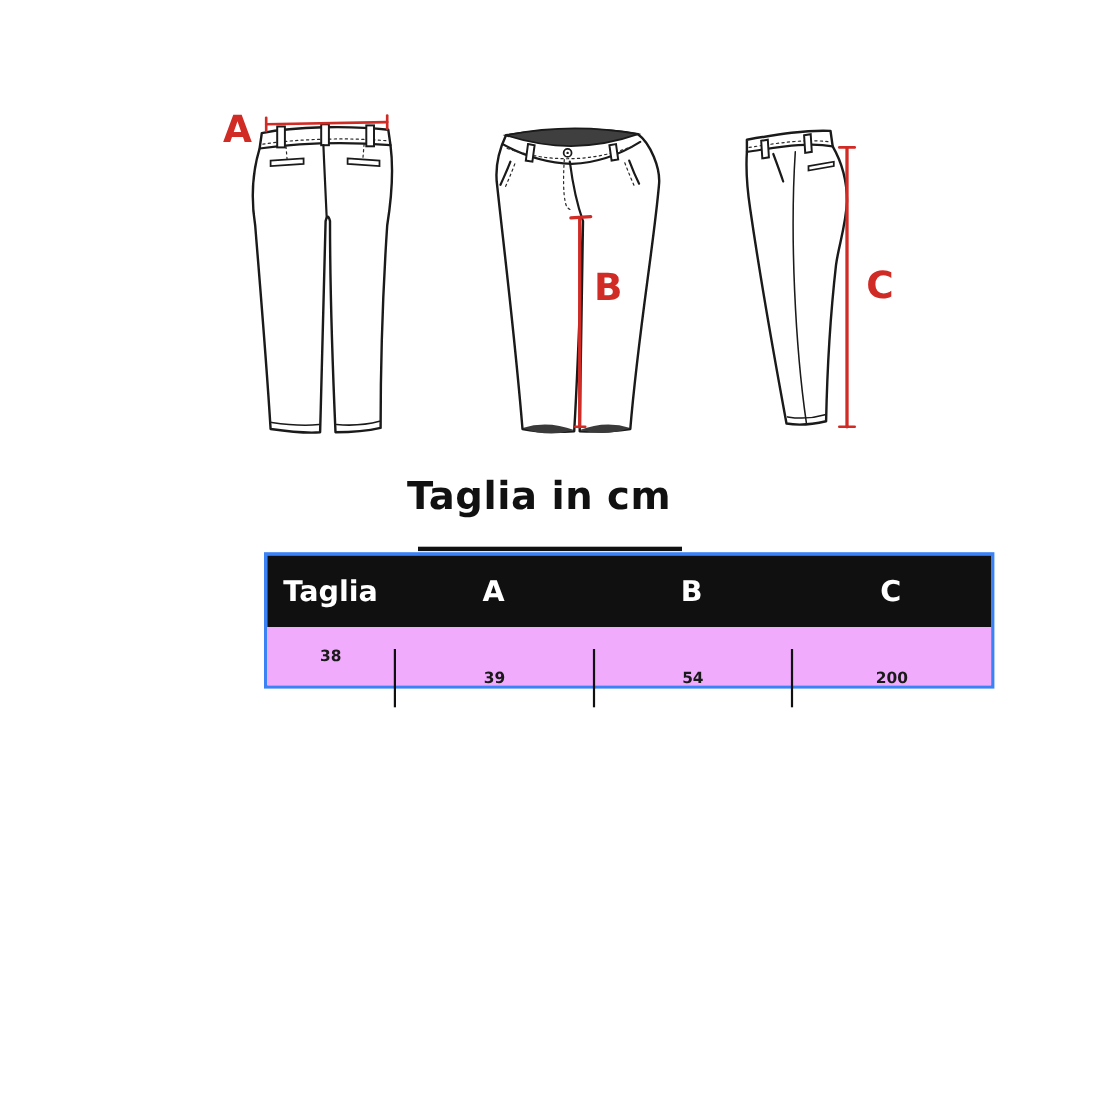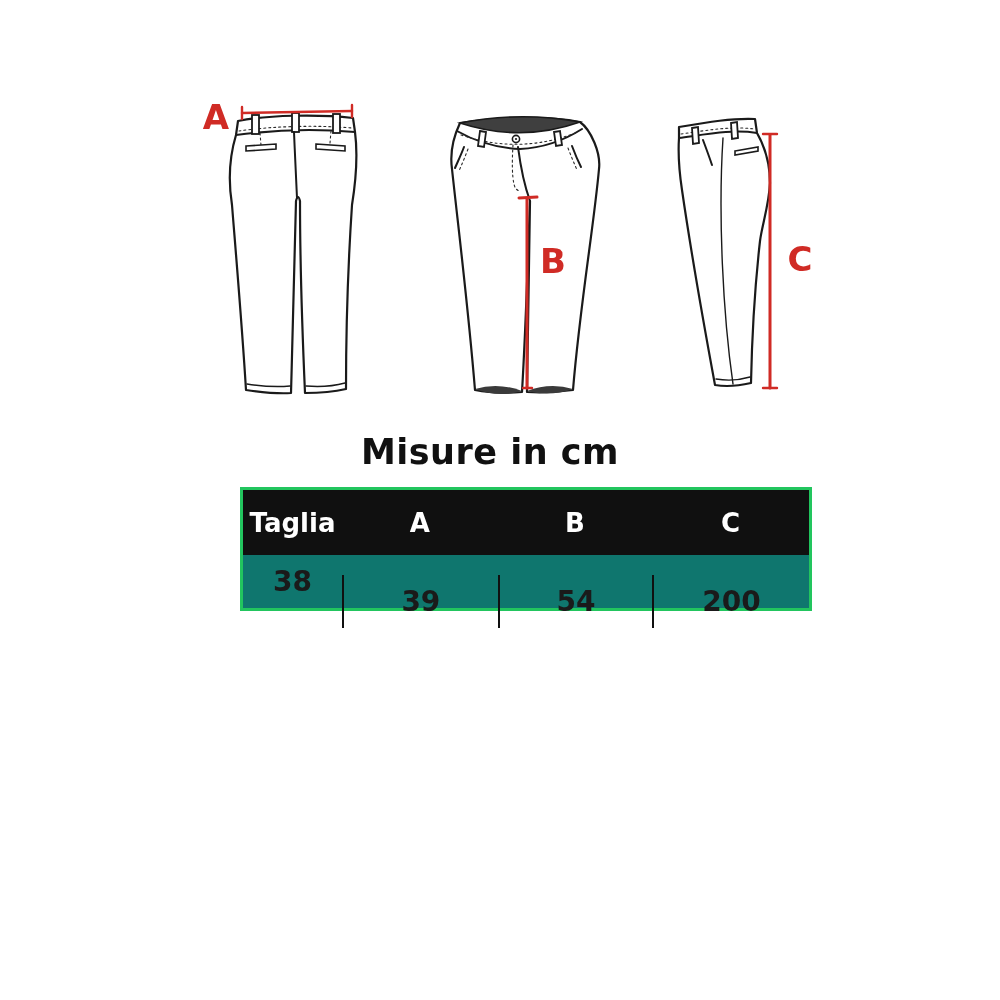--- a/index.html
+++ b/index.html
@@ -19,27 +19,27 @@
   .pocket{fill:#ffffff;stroke:#1a1a1a;stroke-width:1.6;}
   .red{stroke:#d02b25;fill:none;stroke-width:3;stroke-linecap:round;}
   .red-thin{stroke:#d02b25;fill:none;stroke-width:2.4;stroke-linecap:round;}
   .red-label{fill:#d02b25;font-size:34px;font-weight:bold;}
   .page-title{
     position:absolute;left:240px;top:432px;width:500px;text-align:center;
     font-size:35px;font-weight:bold;color:#111;letter-spacing:0.5px;
   }
   .title-underline{position:absolute;left:380px;top:497px;width:240px;height:4px;background:#111;}
   .size-table{
-    position:absolute;left:240px;top:487px;width:572px;box-sizing:border-box;
-    border:3px solid #22c55e;background:#fff;
+    position:absolute;left:240px;top:502px;width:664px;box-sizing:border-box;
+    border:3px solid #3b82f6;background:#fff;
   }
   .thead{display:flex;height:65px;background:#101010;color:#ffffff;
     align-items:center;font-size:26px;font-weight:bold;}
-  .trow{display:flex;height:53px;background:#0f766e;color:#1a1a1a;
-    align-items:center;font-size:28px;font-weight:bold;}
+  .trow{display:flex;height:53px;background:#f0abfc;color:#1a1a1a;
+    align-items:center;font-size:14px;font-weight:bold;}
   .cell{display:flex;align-items:center;justify-content:center;height:100%;box-sizing:border-box;}
   .c1{width:17.5%;} .c2{width:27.5%;} .c3{width:27.3%;} .c4{width:27.7%;}
   .trow .cell + .cell{border-left:2px solid #101010;margin-top:40px;}
 </style>
 </head>
 <body>
 
 <div class="canvas">
 
   <div class="drawing" style="left:198px;top:85px;">
@@ -136,21 +136,21 @@
 
       <path class="thin" d="M78,294 C90,296 102,295 112,292"></path>
 
       <path class="red" d="M132,50 L132,303"></path>
       <path class="red-thin" d="M125,49 L139,49"></path>
       <path class="red-thin" d="M125,303 L139,303"></path>
       <text class="red-label" x="162" y="186" text-anchor="middle">C</text>
     </svg>
   </div>
 
-  <div class="page-title">Misure in cm</div>
+  <div class="page-title">Taglia in cm</div>
   <div class="title-underline"></div>
 
   <div class="size-table">
     <div class="thead">
       <div class="cell c1">Taglia</div>
       <div class="cell c2">A</div>
       <div class="cell c3">B</div>
       <div class="cell c4">C</div>
     </div>
     <div class="trow">

